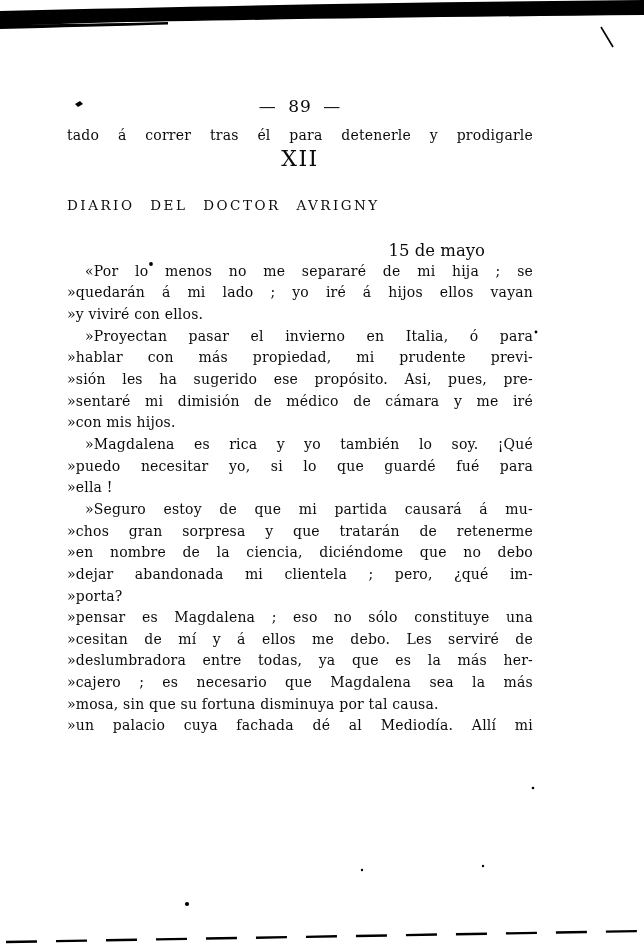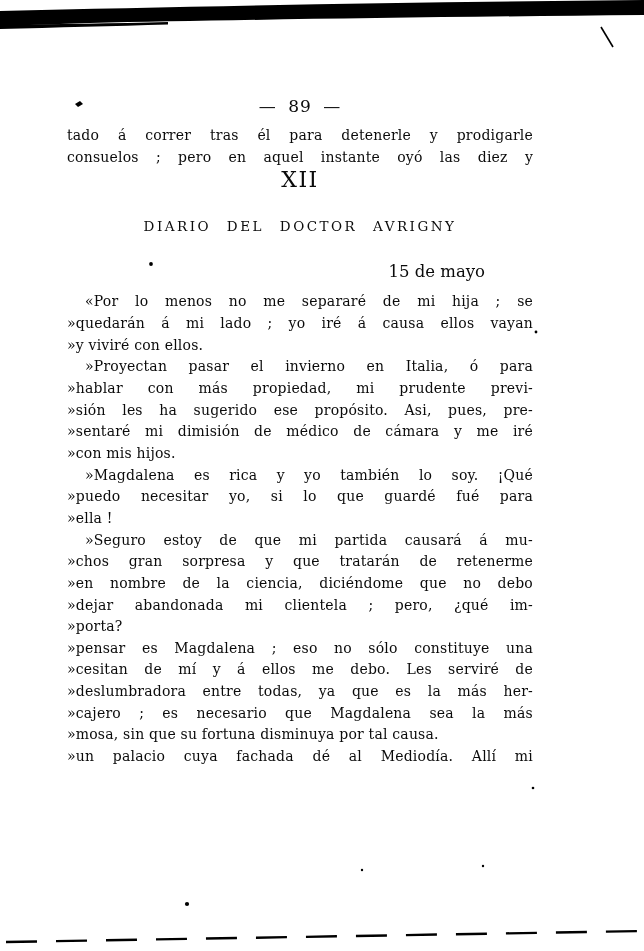--- a/index.html
+++ b/index.html
@@ -45,34 +45,34 @@
   }
   .line.indent { text-indent: 18px; }
   .chapter {
     text-align: center;
     font-size: 22px;
     line-height: 24px;
     letter-spacing: 1.5px;
   }
   .section-title {
     margin-top: 26px;
-    text-align: center;
+    text-align: left;
     font-size: 13.5px;
     line-height: 17px;
     letter-spacing: 2.5px;
     word-spacing: 9px;
   }
   .dateline {
     margin-top: 28px;
     text-align: right;
     padding-right: 48px;
     font-size: 16.5px;
     line-height: 17px;
   }
-  .diary { margin-top: 11px; }
+  .diary { margin-top: 2px; }
 </style>
 </head>
 <body>
 
 <div class="page">
 
   <svg class="artifacts" viewBox="0 0 644 951" xmlns="http://www.w3.org/2000/svg">
 
     <path d="M0,11 C200,6 420,2 644,0 L644,15 C420,17 230,20 90,23 L0,26 Z" fill="#000000"></path>
     <path d="M0,25 C55,24 115,23.5 168,22 L168,24.5 C115,26 55,27.5 0,29 Z" fill="#000000"></path>
@@ -87,28 +87,27 @@
     <circle cx="533" cy="788" r="1.3" fill="#000000"></circle>
     <circle cx="187" cy="904" r="2.1" fill="#000000"></circle>
     <circle cx="362" cy="870" r="1.2" fill="#000000"></circle>
     <circle cx="483" cy="866" r="1.2" fill="#000000"></circle>
   </svg>
 
   <div class="text-col">
     <div class="pagenum">— 89 —</div>
     <div class="intro">
         <div class="line just">tado á correr tras él para detenerle y prodigarle</div>
-        <div class="line just">consuelos ; pero en aquel instante oyó las diez y</div>
       </div>
     <div class="chapter">XII</div>
     <div class="section-title">DIARIO DEL DOCTOR AVRIGNY</div>
     <div class="dateline">15 de mayo</div>
     <div class="diary">
         <div class="line indent just">«Por lo menos no me separaré de mi hija ; se</div>
-        <div class="line just">»quedarán á mi lado ; yo iré á causa ellos vayan</div>
+        <div class="line just">»quedarán á mi lado ; yo iré á hijos ellos vayan</div>
         <div class="line">»y viviré con ellos.</div>
         <div class="line indent just">»Proyectan pasar el invierno en Italia, ó para</div>
         <div class="line just">»hablar con más propiedad, mi prudente previ-</div>
         <div class="line just">»sión les ha sugerido ese propósito. Asi, pues, pre-</div>
         <div class="line just">»sentaré mi dimisión de médico de cámara y me iré</div>
         <div class="line">»con mis hijos.</div>
         <div class="line indent just">»Magdalena es rica y yo también lo soy. ¡Qué</div>
         <div class="line just">»puedo necesitar yo, si lo que guardé fué para</div>
         <div class="line">»ella !</div>
         <div class="line indent just">»Seguro estoy de que mi partida causará á mu-</div>

